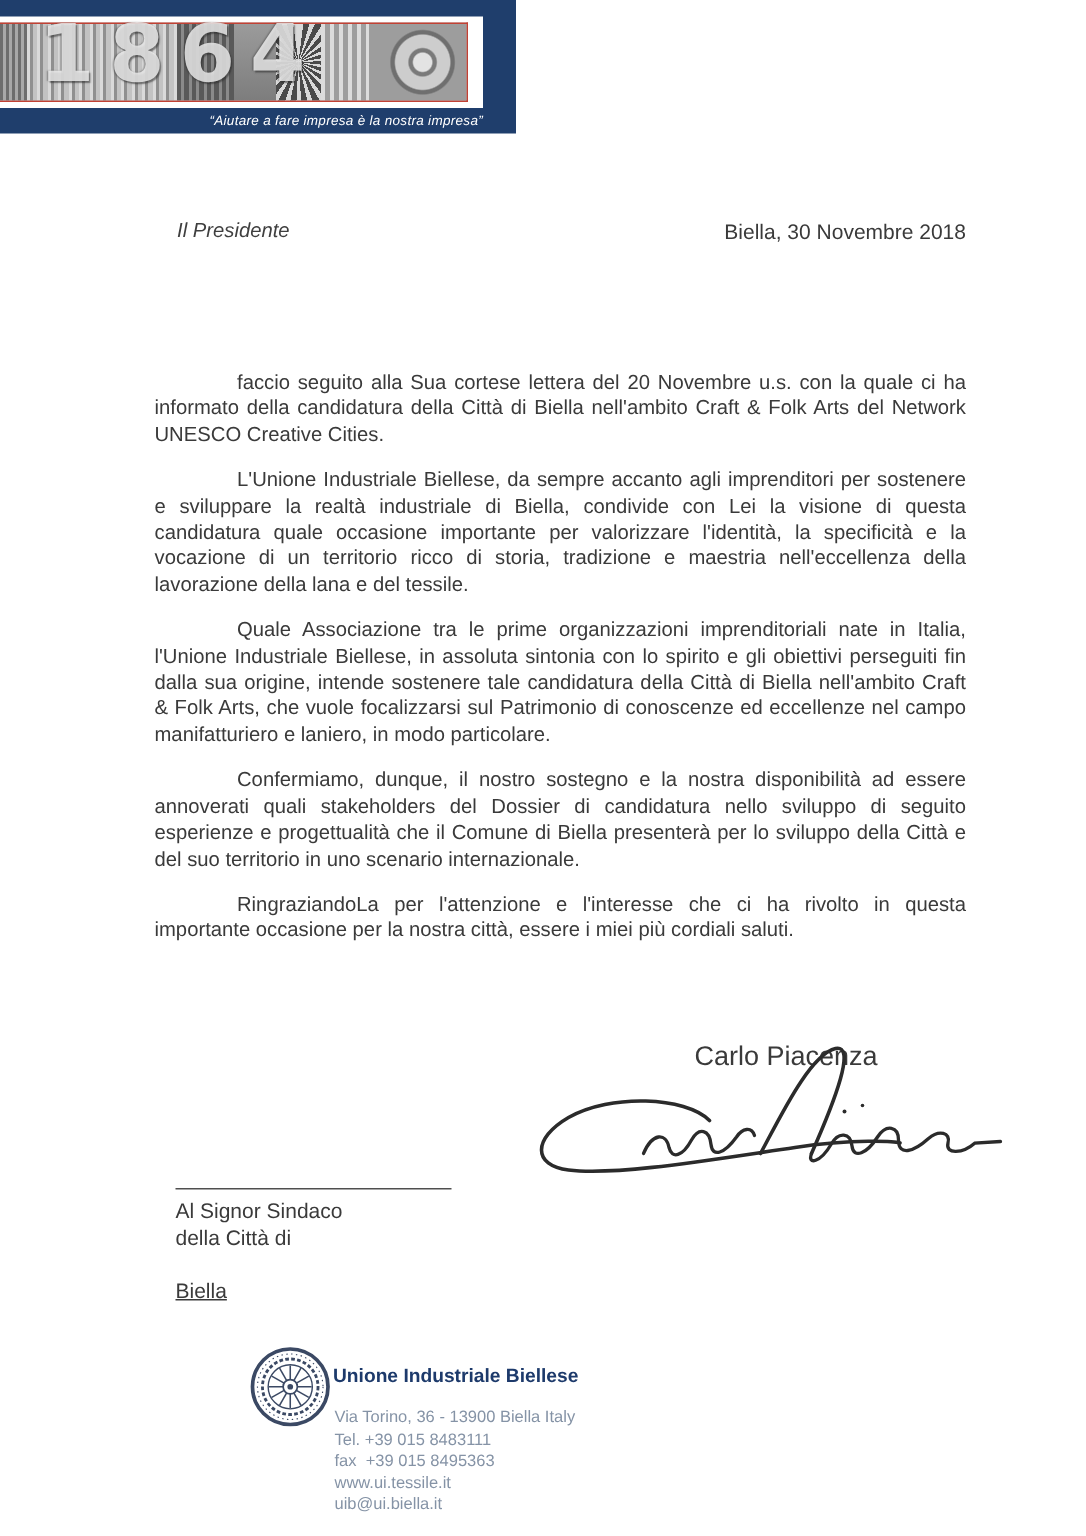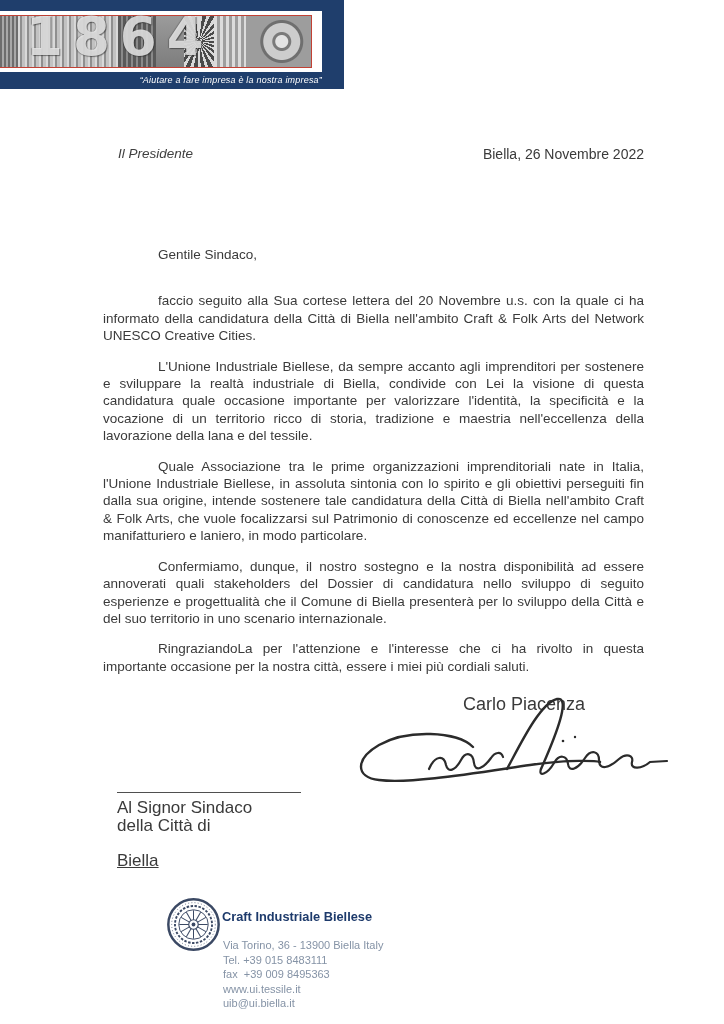--- a/index.html
+++ b/index.html
@@ -35,21 +35,21 @@
   .dateline{position:absolute;right:80px;top:146px;font-size:14px;}
   
   .body{position:absolute;left:103px;top:246px;width:541px;font-size:13.5px;line-height:17.4px;text-align:justify;}
   .body p{margin:0 0 13px;text-indent:55px;}
   .body p.salutation{margin-bottom:29px;text-align:left;}
   
   .typed-name{position:absolute;left:463px;top:694px;font-size:18px;}
   .signature{position:absolute;left:345px;top:685px;width:330px;height:115px;}
   
   .addr-rule{position:absolute;left:117px;top:792px;width:184px;border-top:1.6px solid #4f4f4f;}
-  .addressee{position:absolute;left:117px;top:799px;font-size:17px;line-height:17.5px;}
+  .addressee{position:absolute;left:117px;top:799px;font-size:14px;line-height:17.5px;}
   .addressee .city{margin-top:18px;text-decoration:underline;}
   
   .seal-wrap{position:absolute;left:165px;top:896px;width:57px;height:57px;}
   .org-title{position:absolute;left:222px;top:909px;font-size:12.8px;font-weight:bold;color:#1d3a6b;}
   .contacts{position:absolute;left:223px;top:938px;font-size:11px;line-height:14.6px;color:#8593a6;}
   .contacts div{white-space:pre;}
   .confindustria{position:absolute;left:509px;top:899px;width:88px;text-align:center;}
   .conf-label{margin-top:3px;font-size:9px;font-weight:bold;letter-spacing:1px;color:#2c3e5a;}
 </style>
 </head>
@@ -67,24 +67,23 @@
         <div class="seg5"></div>
         <div class="seg6"></div>
         <div class="seg7"></div>
       </div>
       <div class="year">1864</div>
     </div>
     <div class="tagline">“Aiutare a fare impresa è la nostra impresa”</div>
   </div>
 
   <div class="presidente">Il Presidente</div>
-  <div class="dateline">Biella, 26 Novembre 2022</div>
+  <div class="dateline">Biella, 30 Novembre 2018</div>
 
   <div class="body">
-    <p class="salutation">Gentile Sindaco,</p>
     <p>faccio seguito alla Sua cortese lettera del 20 Novembre u.s. con la quale ci ha informato della candidatura della Città di Biella nell'ambito Craft &amp; Folk Arts del Network UNESCO Creative Cities.</p>
     <p>L'Unione Industriale Biellese, da sempre accanto agli imprenditori per sostenere e sviluppare la realtà industriale di Biella, condivide con Lei la visione di questa candidatura quale occasione importante per valorizzare l'identità, la specificità e la vocazione di un territorio ricco di storia, tradizione e maestria nell'eccellenza della lavorazione della lana e del tessile.</p>
     <p>Quale Associazione tra le prime organizzazioni imprenditoriali nate in Italia, l'Unione Industriale Biellese, in assoluta sintonia con lo spirito e gli obiettivi perseguiti fin dalla sua origine, intende sostenere tale candidatura della Città di Biella nell'ambito Craft &amp; Folk Arts, che vuole focalizzarsi sul Patrimonio di conoscenze ed eccellenze nel campo manifatturiero e laniero, in modo particolare.</p>
     <p>Confermiamo, dunque, il nostro sostegno e la nostra disponibilità ad essere annoverati quali stakeholders del Dossier di candidatura nello sviluppo di seguito esperienze e progettualità che il Comune di Biella presenterà per lo sviluppo della Città e del suo territorio in uno scenario internazionale.</p>
     <p>RingraziandoLa per l'attenzione e l'interesse che ci ha rivolto in questa importante occasione per la nostra città, essere i miei più cordiali saluti.</p>
   </div>
 
   <div class="typed-name">Carlo Piacenza</div>
   <svg class="signature" viewBox="0 0 330 115">
     <g fill="none" stroke="#2b2b2b" stroke-linecap="round">
@@ -121,23 +120,23 @@
           <line x1="25.7" y1="27.5" x2="17" y2="22.5"></line>
         <line x1="27.5" y1="25.7" x2="22.5" y2="17"></line>
           <line x1="30" y1="25" x2="30" y2="15"></line>
         <line x1="32.5" y1="25.7" x2="37.5" y2="17"></line>
           <line x1="34.3" y1="27.5" x2="43" y2="22.5"></line>
       </g>
       <circle cx="30" cy="30" r="5" stroke-width="1.2"></circle>
       <circle cx="30" cy="30" r="2" fill="#3b4964" stroke="none"></circle>
     </g>
   </svg>
-  <div class="org-title">Craft Industriale Biellese</div>
+  <div class="org-title">Unione Industriale Biellese</div>
   <div class="contacts">
     <div>Via Torino, 36 - 13900 Biella Italy</div>
     <div>Tel. +39 015 8483111</div>
-    <div>fax  +39 009 8495363</div>
+    <div>fax  +39 015 8495363</div>
     <div>www.ui.tessile.it</div>
     <div>uib@ui.biella.it</div>
   </div>
 
 
 </div>
 
 </body></html>

